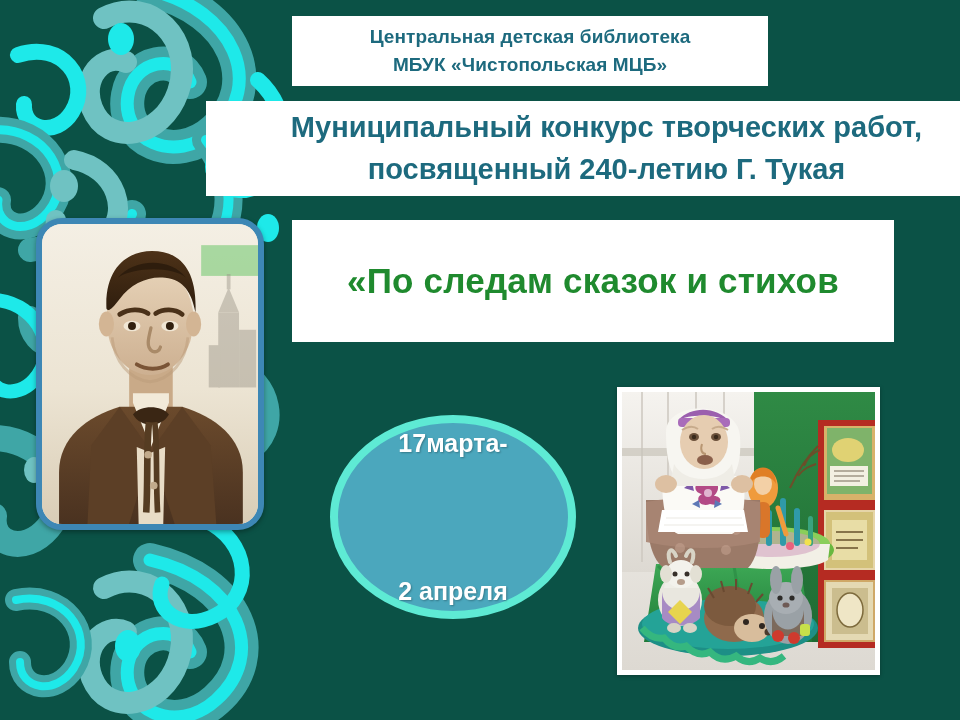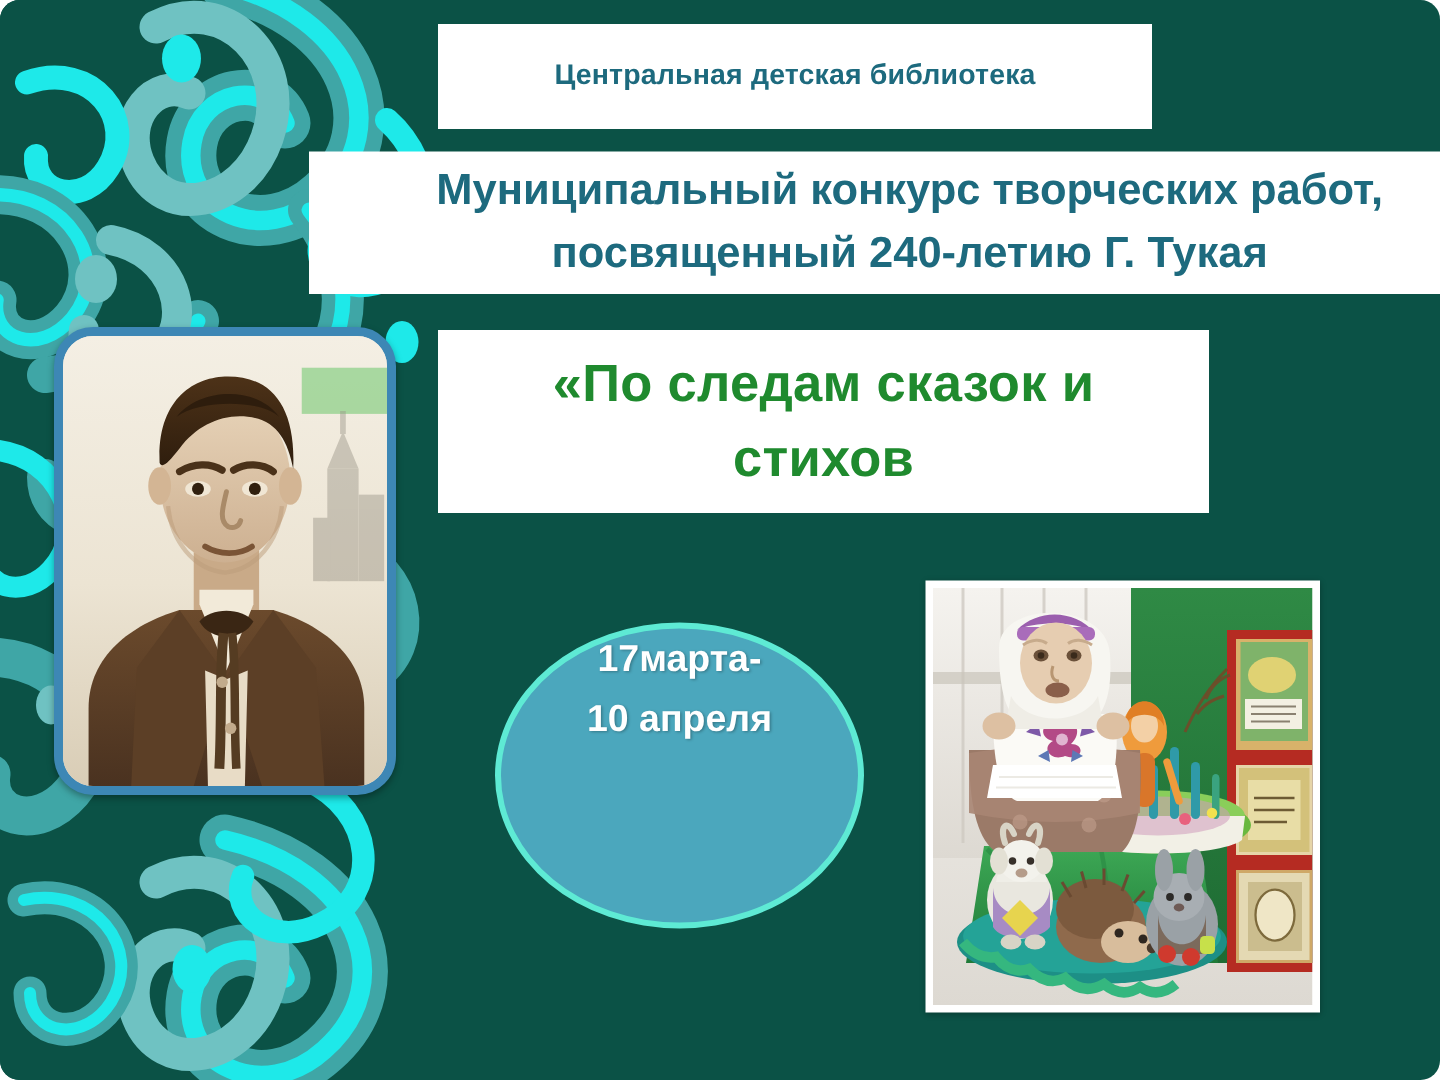--- a/index.html
+++ b/index.html
@@ -7,21 +7,20 @@
     padding: 0;
     background: #ffffff;
   }
   #poster {
     position: relative;
     width: 960px;
     height: 720px;
     overflow: hidden;
     background: #0b5246;
     font-family: "Liberation Sans", sans-serif;
-    border-radius: 13px;
   }
 
   
   #ornament {
     position: absolute;
     left: 0;
     top: 0;
     width: 300px;
     height: 720px;
     pointer-events: none;
@@ -64,21 +63,21 @@
   #box-subtitle .line {
     color: #1d6a7e;
     font-size: 29px;
     font-weight: bold;
     line-height: 1.42;
   }
 
   #box-title {
     left: 292px;
     top: 220px;
-    width: 514px;
+    width: 602px;
     height: 122px;
     padding: 2px 12px;
   }
   #box-title .line {
     color: #1f8a2e;
     font-size: 35px;
     font-weight: bold;
     line-height: 1.42;
     letter-spacing: 0.2px;
   }
@@ -101,26 +100,26 @@
 
   
   #date-ellipse {
     position: absolute;
     left: 330px;
     top: 415px;
     width: 246px;
     height: 204px;
     border-radius: 50%;
     background: #4ba7bd;
-    border: 4px solid #5eead4;
+    border: 8px solid #5eead4;
     box-sizing: border-box;
     display: flex;
     flex-direction: column;
     align-items: center;
-    justify-content: flex-start;
+    justify-content: space-between;
     text-align: center;
   }
   #date-ellipse .dline {
     color: #ffffff;
     font-size: 25px;
     font-weight: bold;
     line-height: 1.6;
     text-shadow: 1px 1px 2px rgba(0,0,0,0.28);
   }
 
@@ -184,20 +183,21 @@
     </g>
     <g fill="#6fc2c2">
       <ellipse cx="64" cy="186" rx="14" ry="16"></ellipse>
       <ellipse cx="240" cy="486" rx="12" ry="14"></ellipse>
       <ellipse cx="34" cy="470" rx="10" ry="13"></ellipse>
     </g>
   </svg>
 
   <div class="textbox" id="box-org">
     <div class="line">Центральная детская библиотека</div>
+    <div class="line">МБУК «Чистопольская МЦБ»</div>
   </div>
 
   <div class="textbox" id="box-subtitle">
     <div class="line">Муниципальный конкурс творческих работ,</div>
     <div class="line">посвященный 240-летию Г. Тукая</div>
   </div>
 
   <div class="textbox" id="box-title">
     <div class="line">«По следам сказок и стихов</div>
   </div>
@@ -273,21 +273,21 @@
       <path d="M100,146 C110,152 124,152 133,146" stroke="#7a5436" stroke-width="4" fill="none" stroke-linecap="round"></path>
 
       <path d="M74,118 C76,142 92,162 114,164 C136,162 152,142 154,118" stroke="#bc9b79" stroke-width="3" fill="none" opacity="0.5"></path>
 
       <rect x="0" y="0" width="228" height="312" fill="none"></rect>
     </svg>
   </div>
 
   <div id="date-ellipse">
     <div class="dline">17марта-</div>
-    <div class="dline">10 апреля</div>
+    <div class="dline">2 апреля</div>
   </div>
 
   <div id="photo-frame">
     <svg viewBox="0 0 253 278" preserveAspectRatio="none" aria-hidden="true">
       <defs>
         <linearGradient id="curtainG" x1="0" y1="0" x2="0" y2="1">
           <stop offset="0%" stop-color="#f5f3ef"></stop>
           <stop offset="100%" stop-color="#ddd9d2"></stop>
         </linearGradient>
         <linearGradient id="greenWall" x1="0" y1="0" x2="0" y2="1">

